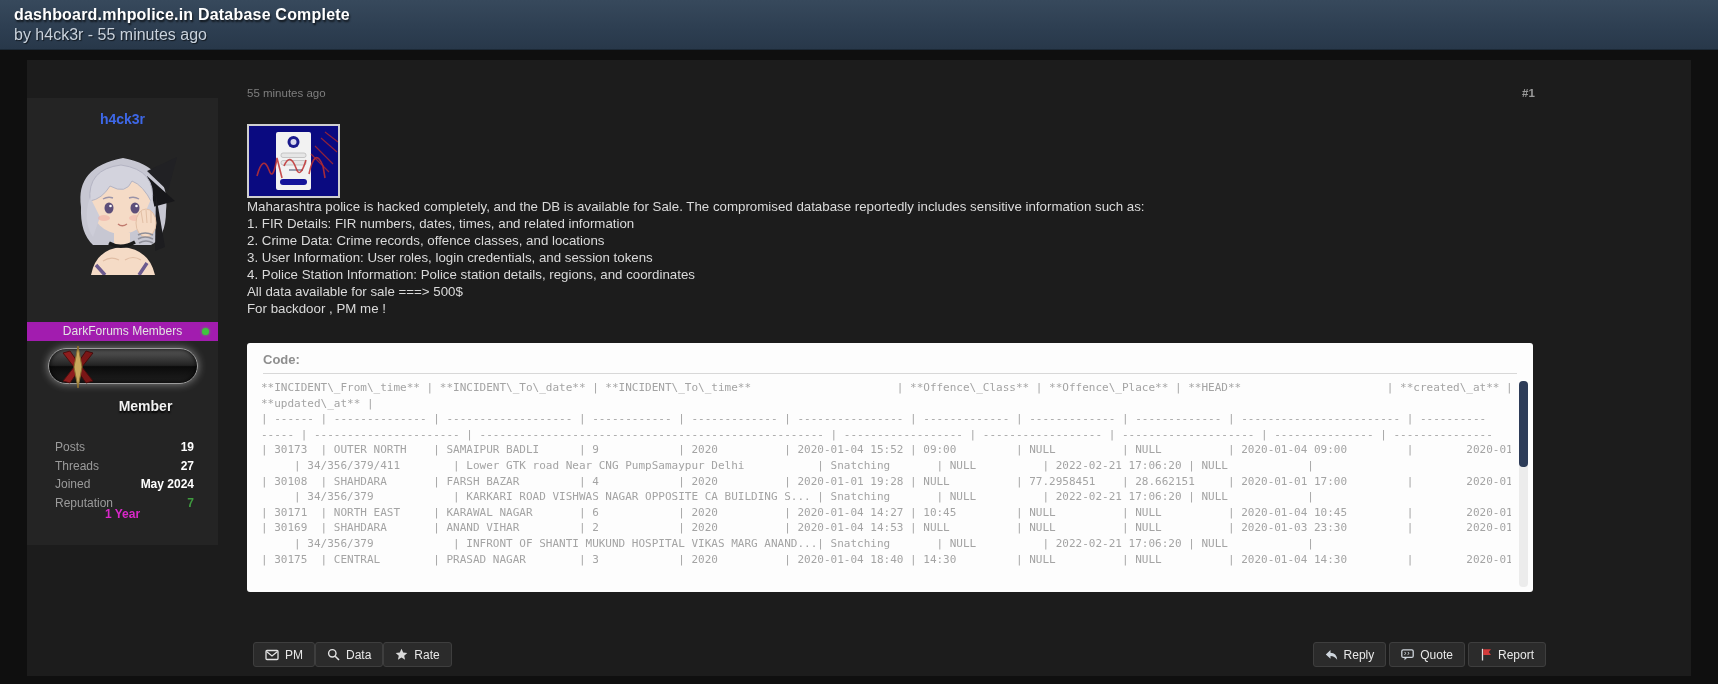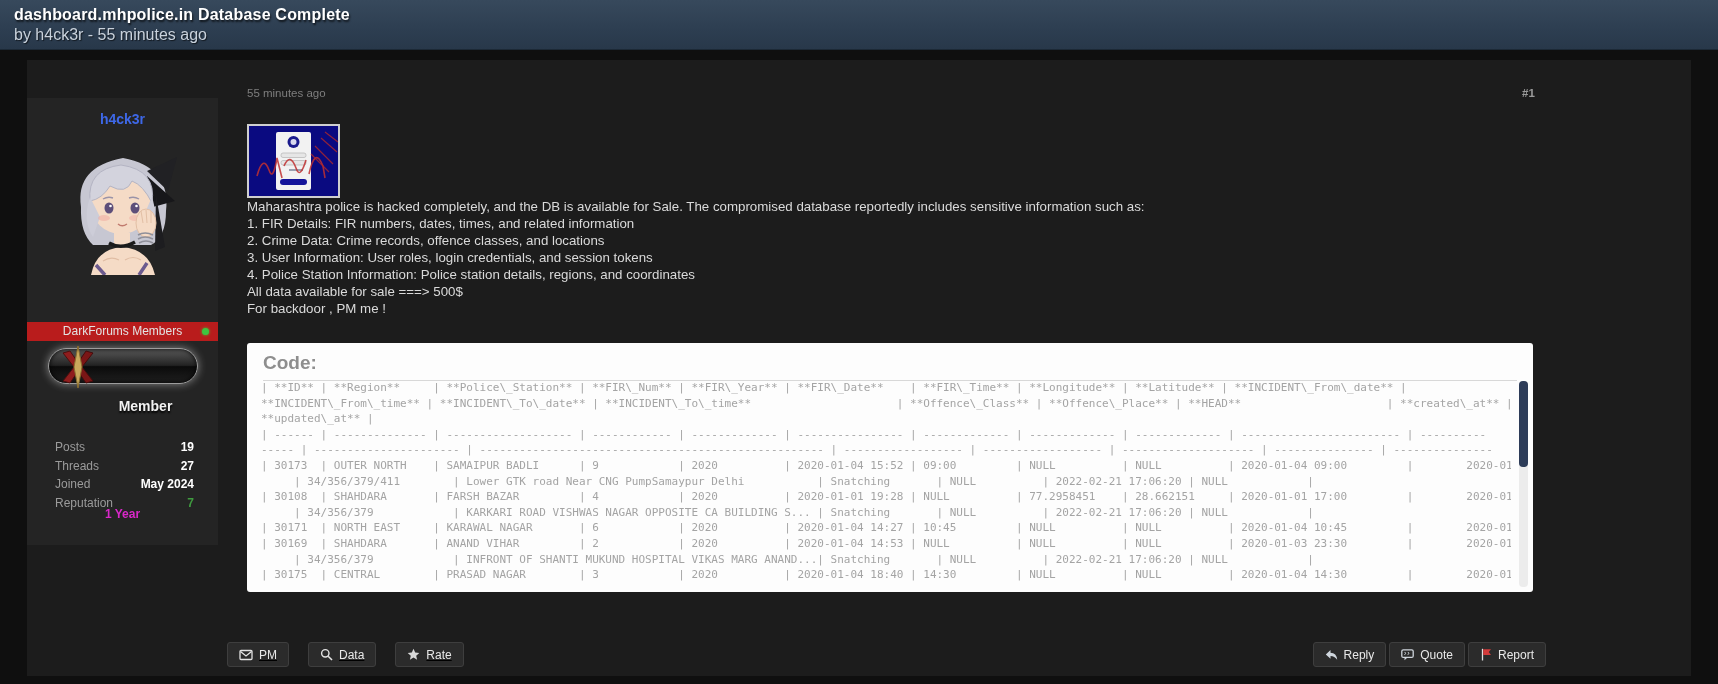--- a/index.html
+++ b/index.html
@@ -15,21 +15,21 @@
     text-shadow:1px 2px 2px rgba(0,0,0,.7); }
   .thread-byline { color:#c9d2dc; font-size:16px; margin-top:2px; text-shadow:1px 1px 1px rgba(0,0,0,.6); }
 
   
   .content { position:absolute; left:27px; top:60px; width:1664px; height:616px; background:#1c1c1c; }
 
   
   .profile-card { position:absolute; left:0; top:38px; width:191px; height:447px; background:#242424; }
   .username { text-align:center; padding-top:13px; font-size:14px; font-weight:bold; color:#3e68e8; cursor:pointer; }
   .avatar { width:120px; height:132px; margin:16px auto 0 auto; display:block; }
-  .group-row { position:absolute; left:0; top:224px; width:100%; height:19px; background:#b91c1c;
+  .group-row { position:absolute; left:0; top:224px; width:100%; height:19px; background:#a21caf;
     color:#e3e3e3; font-size:12px; line-height:19px; text-align:center; }
   .online-dot { position:absolute; right:9px; top:6px; width:7px; height:7px; border-radius:50%;
     background:#3fc43f; box-shadow:0 0 3px #3fc43f; }
   .member-badge { position:absolute; left:50%; top:250px; transform:translateX(-50%);
     width:150px; height:36px; border-radius:18px;
     background:linear-gradient(180deg,#5a5a5a 0%,#232323 48%,#0b0b0b 52%,#1f1f1f 100%);
     border:1px solid #9c9c9c; box-shadow:0 0 8px rgba(255,255,255,.45), inset 0 0 5px #000; }
   .member-badge .emblem { position:absolute; left:8px; top:-4px; }
   .member-badge .badge-text { position:absolute; left:46px; right:0; top:0; height:100%;
     display:flex; align-items:center; justify-content:center;
@@ -46,31 +46,31 @@
   .post-time { position:absolute; left:220px; top:27px; font-size:11.5px; color:#7e7e7e; }
   .post-number { position:absolute; left:1495px; top:27px; font-size:11.5px; font-weight:bold; color:#9a9a9a; cursor:pointer; }
   .attachment-thumb { position:absolute; left:220px; top:64px; width:93px; height:74px;
     border:2px solid #cfcfcf; background:#0a0a80; cursor:pointer; }
   .post-body { position:absolute; left:220px; top:138px; width:1290px; font-size:13.3px;
     line-height:17px; color:#dadada; }
 
   
   .code-block { position:absolute; left:220px; top:283px; width:1286px; height:249px;
     background:#fdfdfd; border-radius:3px; overflow:hidden; }
-  .code-label { color:#8e8e8e; font-size:19px; font-weight:bold; padding:9px 4px 6px 16px; }
+  .code-label { color:#8e8e8e; font-size:13px; font-weight:bold; padding:9px 4px 6px 16px; }
   .code-sep { margin:0 16px; border-bottom:1px solid #d8d8d8; }
   .code-content { position:absolute; left:14px; right:22px; top:37px; bottom:0;
     font-family:"DejaVu Sans Mono","Liberation Mono",monospace; font-size:11px; line-height:15.6px;
     color:#a4a4a4; overflow:hidden; cursor:text; }
   .cl { white-space:pre; }
   .code-scrollbar { position:absolute; right:5px; top:38px; bottom:5px; width:9px; background:#ececec; border-radius:4px; }
   .code-scrollbar .thumb { position:absolute; left:0; top:0; width:9px; height:86px; background:#2d3c58; border-radius:4px; }
 
   
-  .actions-left { position:absolute; left:200px; top:582px; display:flex; gap:19px;text-decoration:underline; }
+  .actions-left { position:absolute; left:226px; top:582px; display:flex; gap:0; }
   .actions-right { position:absolute; right:145px; top:582px; display:flex; gap:3px; }
   .btn { display:inline-flex; align-items:center; gap:6px; height:25px; padding:0 11px;
     background:#2b2b2b; border:1px solid #3e3e3e; border-radius:3px;
     color:#e8e8e8; font-size:12px; cursor:pointer; }
   .btn svg { display:block; }
 </style>
 </head>
 <body>
 
 <div class="page">
@@ -174,21 +174,20 @@
       <div>3. User Information: User roles, login credentials, and session tokens</div>
       <div>4. Police Station Information: Police station details, regions, and coordinates</div>
       <div>All data available for sale ===&gt; 500$</div>
       <div>For backdoor , PM me !</div>
     </div>
 
     <div class="code-block">
       <div class="code-label">Code:</div>
       <div class="code-sep"></div>
       <div class="code-content">
-        <div class="cl">| **ID** | **Region**     | **Police\_Station** | **FIR\_Num** | **FIR\_Year** | **FIR\_Date**    | **FIR\_Time** | **Longitude** | **Latitude** | **INCIDENT\_From\_date** |</div>
         <div class="cl">**INCIDENT\_From\_time** | **INCIDENT\_To\_date** | **INCIDENT\_To\_time**                      | **Offence\_Class** | **Offence\_Place** | **HEAD**                      | **created\_at** |</div>
         <div class="cl">**updated\_at** |</div>
         <div class="cl">| ------ | -------------- | ------------------- | ------------ | ------------- | ---------------- | ------------- | ------------- | ------------- | ------------------------ | ----------</div>
         <div class="cl">----- | ---------------------- | ---------------------------------------------------- | ------------------ | ------------------ | -------------------- | --------------- | ---------------</div>
         <div class="cl">| 30173  | OUTER NORTH    | SAMAIPUR BADLI      | 9            | 2020          | 2020-01-04 15:52 | 09:00         | NULL          | NULL          | 2020-01-04 09:00         |        2020-01-04 09:00</div>
         <div class="cl">     | 34/356/379/411        | Lower GTK road Near CNG PumpSamaypur Delhi           | Snatching       | NULL          | 2022-02-21 17:06:20 | NULL            |</div>
         <div class="cl">| 30108  | SHAHDARA       | FARSH BAZAR         | 4            | 2020          | 2020-01-01 19:28 | NULL          | 77.2958451    | 28.662151     | 2020-01-01 17:00         |        2020-01-01 17:00</div>
         <div class="cl">     | 34/356/379            | KARKARI ROAD VISHWAS NAGAR OPPOSITE CA BUILDING S... | Snatching       | NULL          | 2022-02-21 17:06:20 | NULL            |</div>
         <div class="cl">| 30171  | NORTH EAST     | KARAWAL NAGAR       | 6            | 2020          | 2020-01-04 14:27 | 10:45         | NULL          | NULL          | 2020-01-04 10:45         |        2020-01-04 10:45</div>
         <div class="cl">| 30169  | SHAHDARA       | ANAND VIHAR         | 2            | 2020          | 2020-01-04 14:53 | NULL          | NULL          | NULL          | 2020-01-03 23:30         |        2020-01-03 23:30</div>

